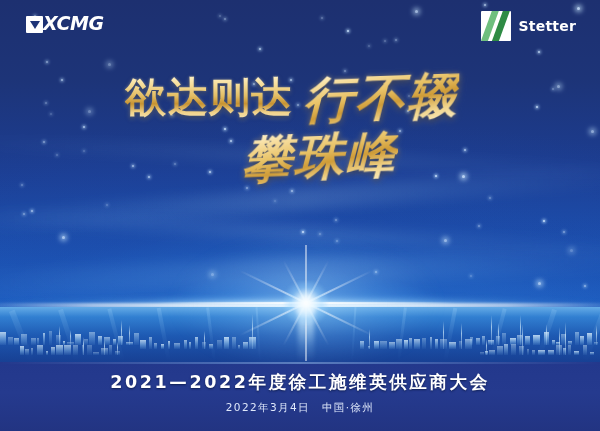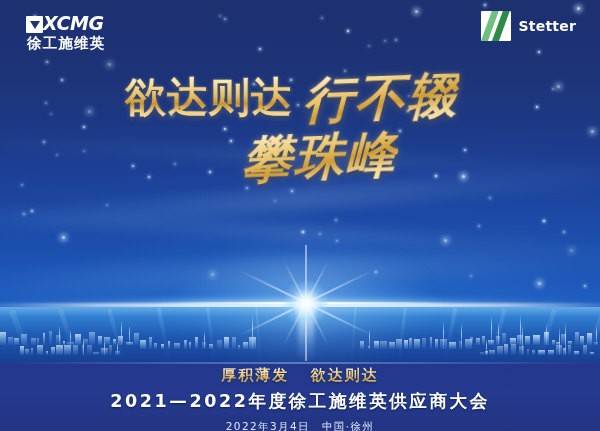--- a/index.html
+++ b/index.html
@@ -541,21 +541,20 @@
 
   <div class="bottom-panel"></div>
 
   <div class="logo-xcmg">
     <div class="xcmg-row">
       <span class="xcmg-mark">
         <span class="tri"></span>
       </span>
       <span class="xcmg-word">XCMG</span>
     </div>
-    <div class="xcmg-cn">徐工施维英</div>
   </div>
 
   <div class="logo-schwing">
     <span class="schwing-mark">
       <i class="a"></i>
         <i class="b"></i>
     </span>
     <span class="schwing-text">
       <span class="schwing-bot">Stetter</span>
     </span>
@@ -565,22 +564,19 @@
     <div class="hl-line l1">
       <span class="gold-bold">欲达则达</span>
       <span class="gold-script">行不辍</span>
     </div>
     <div class="hl-line l2">
       <span class="gold-script">攀珠峰</span>
     </div>
   </div>
 
   <div class="captions">
-    <div class="cap-slogan">
-      <span>厚积薄发</span><span class="sep">&nbsp;&nbsp;&nbsp;</span><span>欲达则达</span>
-    </div>
     <div class="cap-title">2021—2022年度徐工施维英供应商大会</div>
     <div class="cap-date">
       <span>2022年3月4日</span><span class="sep"></span><span>中国·徐州</span>
     </div>
   </div>
 
 </div>
 
 </body></html>

